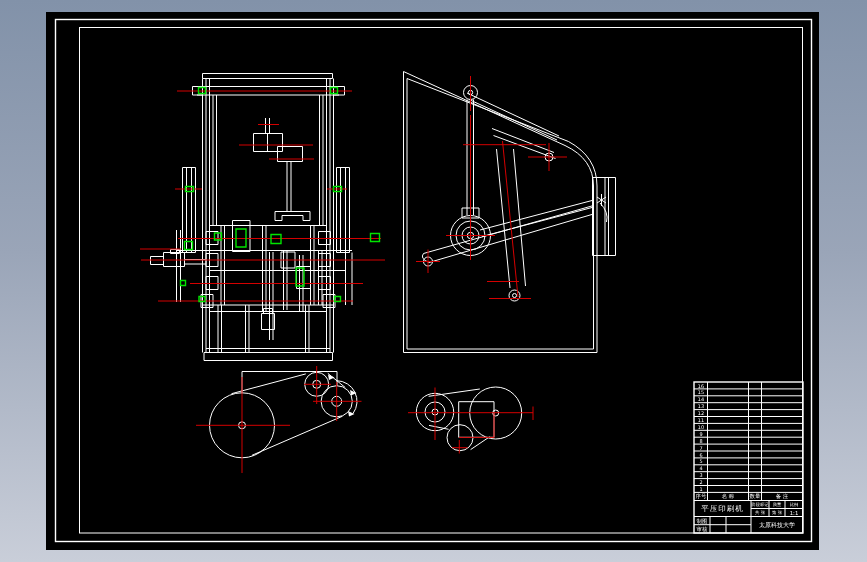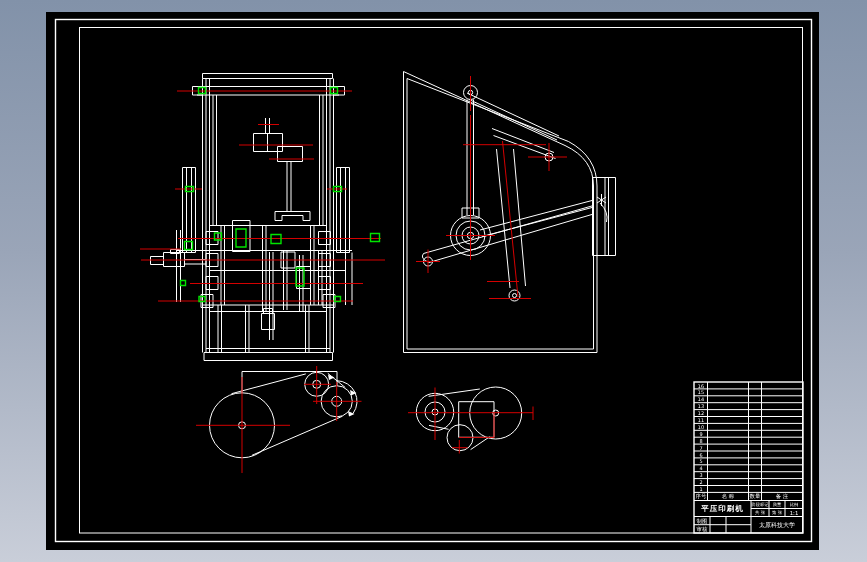--- a/index.html
+++ b/index.html
@@ -12,21 +12,21 @@
   .wf{fill:#ffffff;stroke:none;}
   .r{stroke:#d40000;stroke-width:1;fill:none;}
   .g{stroke:#00e400;stroke-width:1.4;fill:none;}
   .frame{stroke:#ffffff;stroke-width:1.4;fill:none;}
   .txt{position:absolute;color:#fff;white-space:nowrap;transform:translate(-50%,-50%);
        line-height:1;letter-spacing:0;}
   .f55{font-size:6px;transform:translate(-50%,-50%) scale(.82);}
   .f48{font-size:6px;transform:translate(-50%,-50%) scale(.72);}
   .f5{font-size:6px;transform:translate(-50%,-50%) scale(.9);}
   .f6{font-size:6px;}
-  .f75{font-size:7.5px;letter-spacing:1px;font-weight:bold;}
+  .f75{font-size:7.5px;letter-spacing:1px;font-weight:normal;}
 </style>
 </head>
 <body>
 
 <div class="stage">
   <div class="canvas"></div>
 
   <svg width="867" height="562" viewBox="0 0 867 562">
 
     <g>

